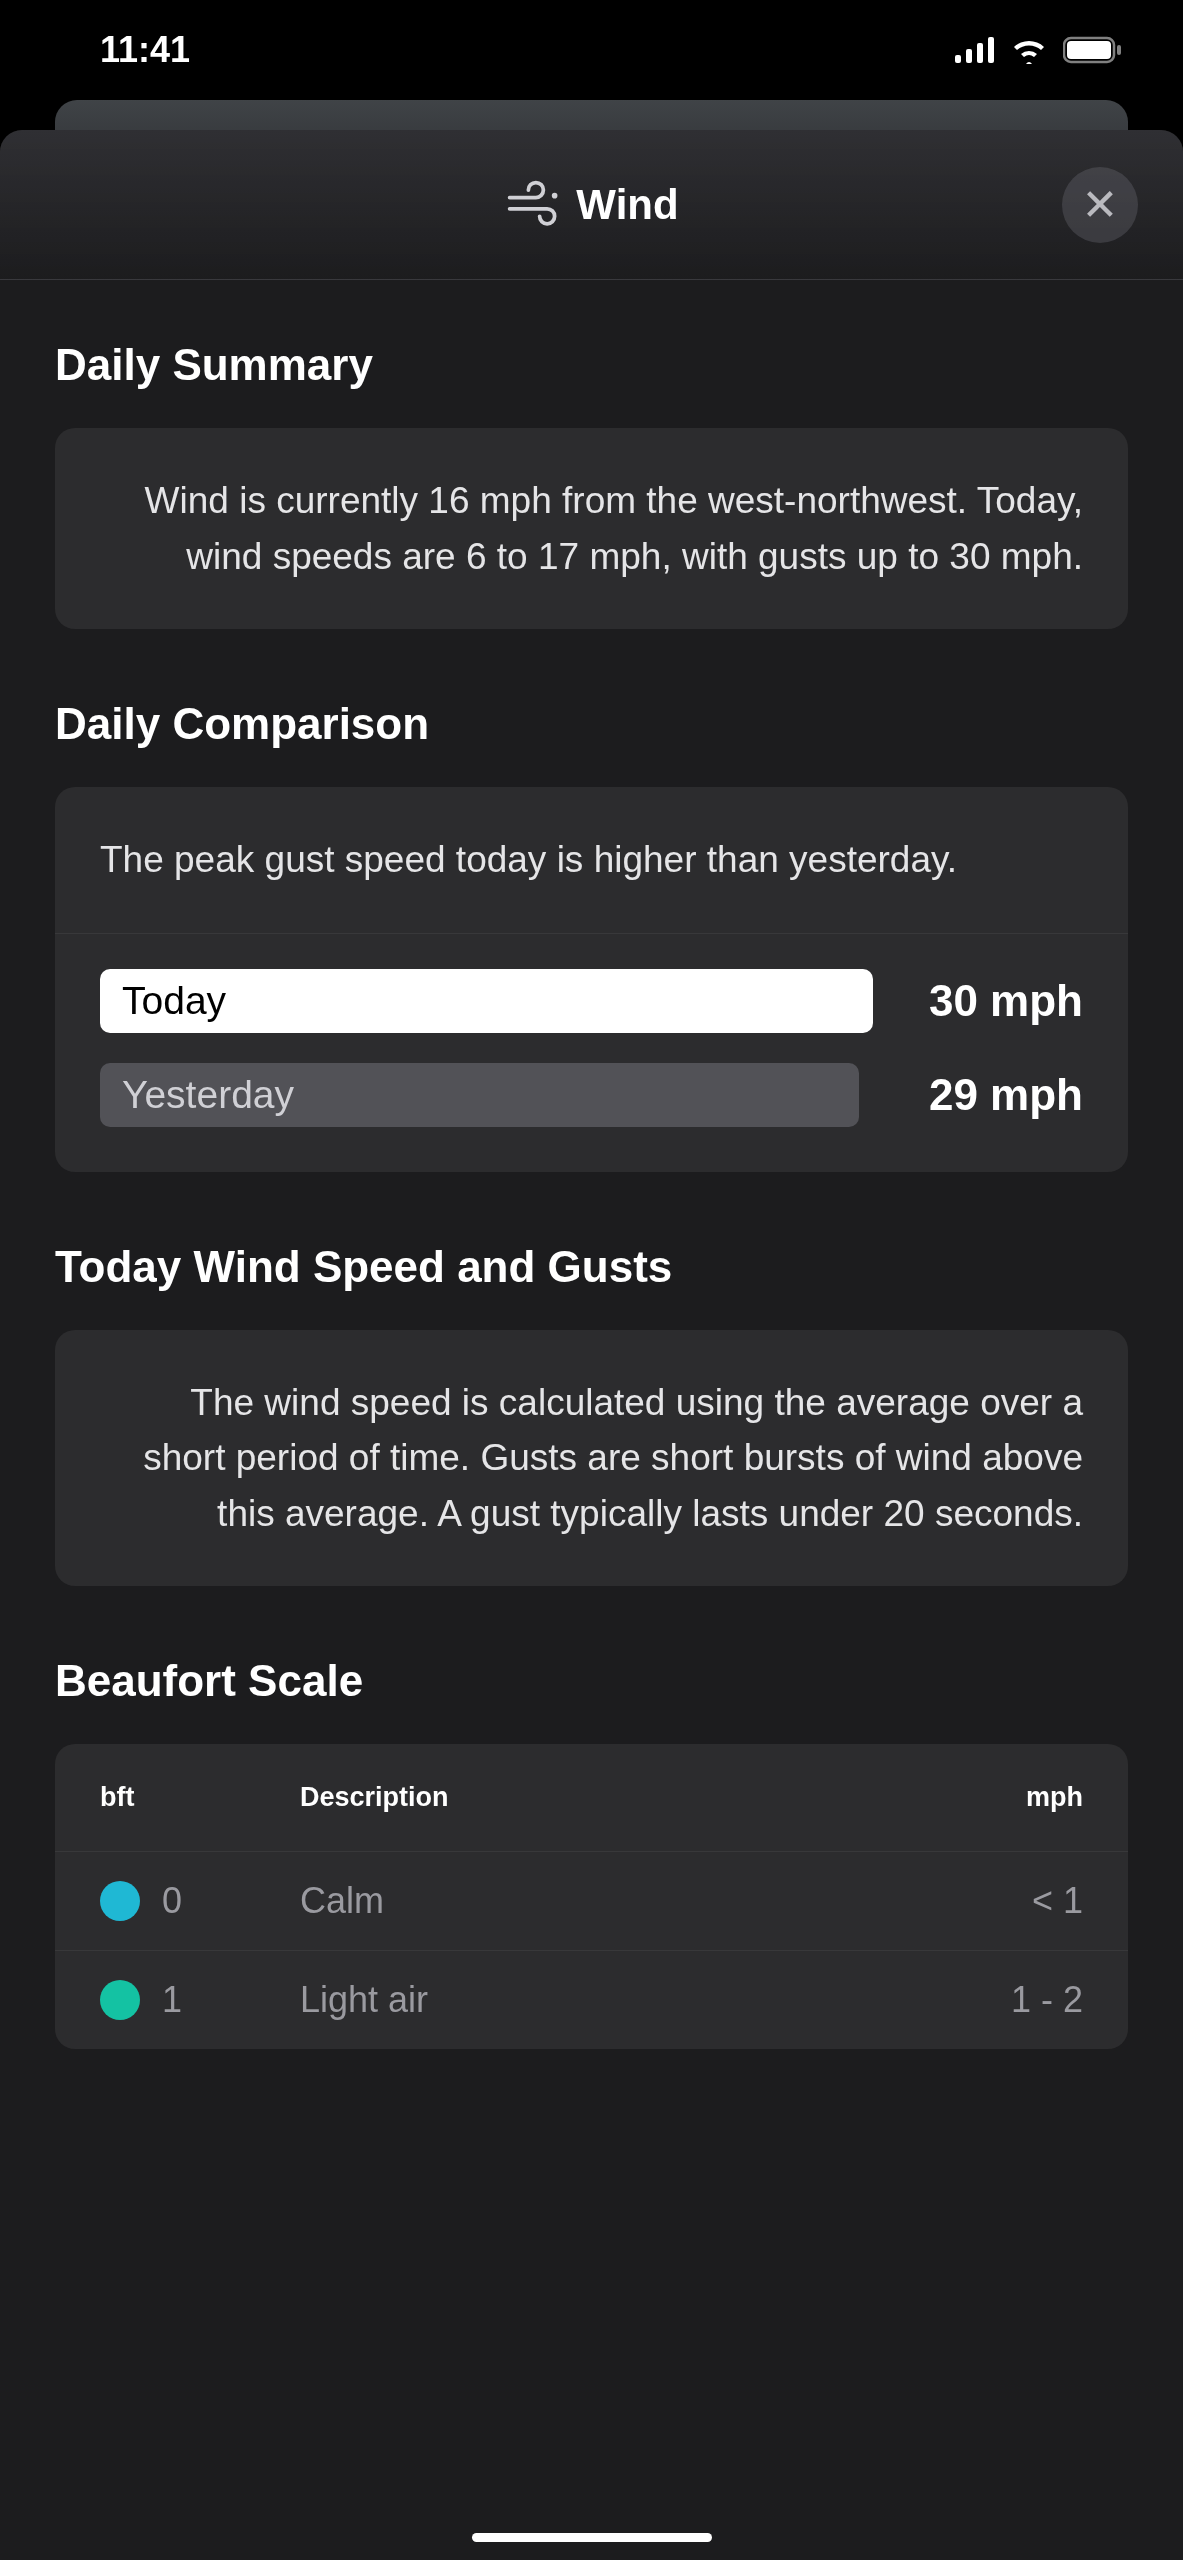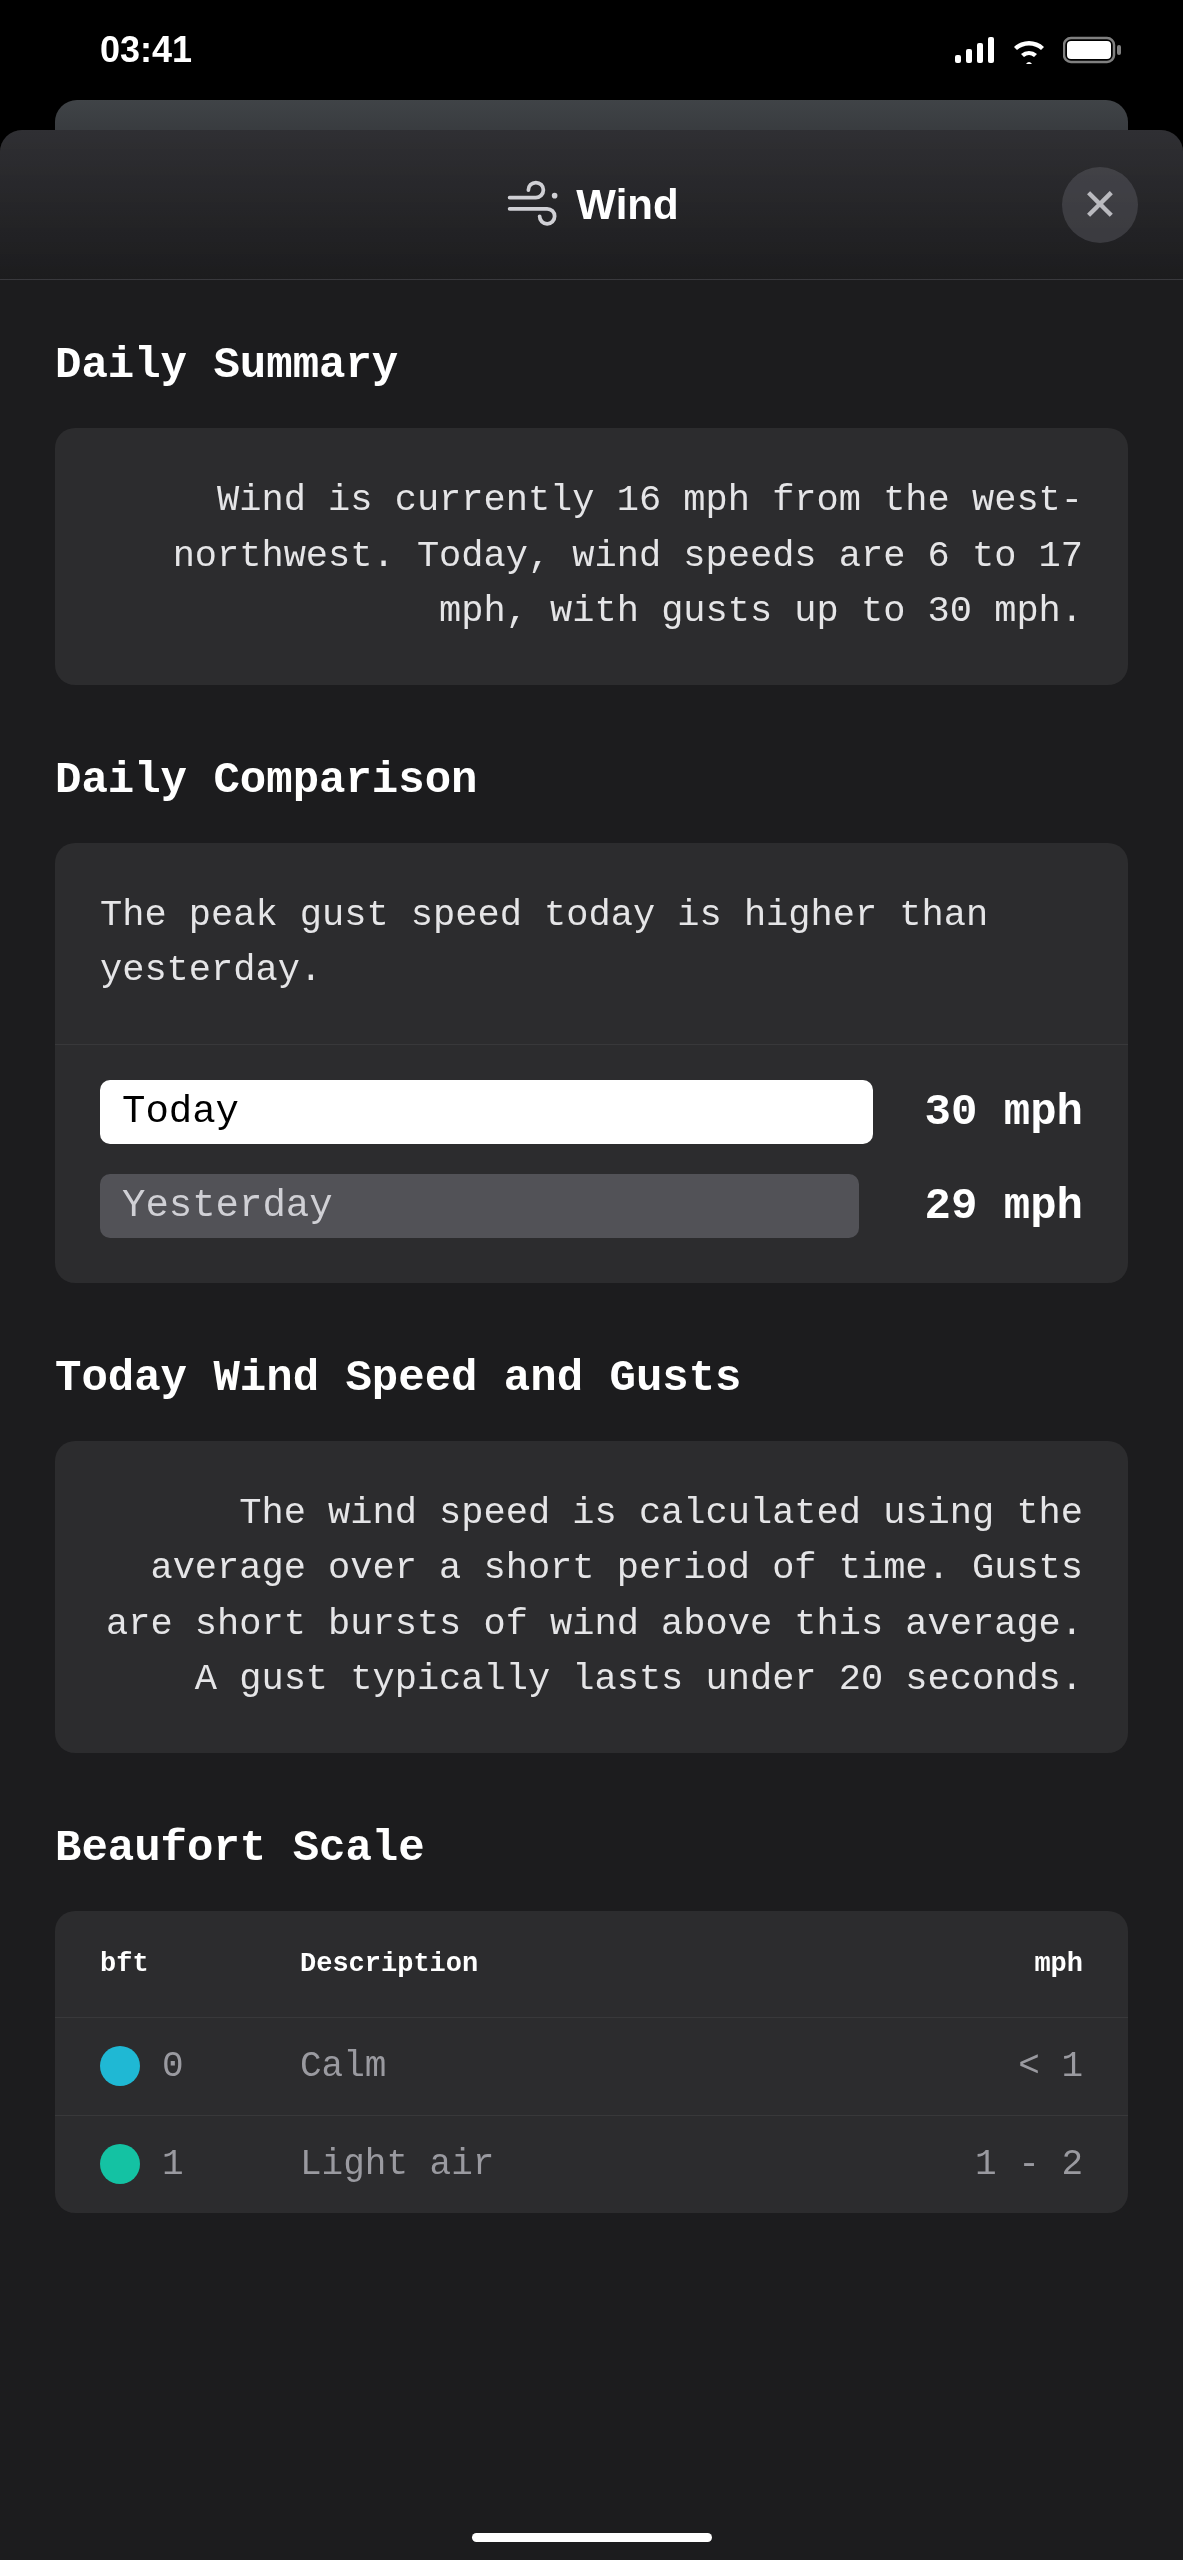--- a/index.html
+++ b/index.html
@@ -86,21 +86,20 @@
     cursor: pointer;
   }
   .close-x {
     font-size: 44px;
     color: rgba(200,200,205,0.9);
     font-weight: 300;
     line-height: 1;
   }
   .content {
     padding: 60px 55px 6px 55px;
-    font-family: Liberation Mono, monospace;
   }
   .section {
     margin-bottom: 70px;
   }
   .section-title {
     font-size: 44px;
     font-weight: 700;
     margin-bottom: 38px;
   }
   .card {
@@ -214,21 +213,21 @@
     width: 240px;
     height: 9px;
     background: #fff;
     border-radius: 5px;
   }
 </style>
 </head>
 <body>
 
 <div class="status-bar">
-  <div class="status-time">03:41</div>
+  <div class="status-time">11:41</div>
   <div class="status-icons">
     <svg class="signal-icon" width="40" height="26" viewBox="0 0 40 26">
       <rect x="0" y="18" width="6" height="8" rx="2"></rect>
       <rect x="11" y="12" width="6" height="14" rx="2"></rect>
       <rect x="22" y="6" width="6" height="20" rx="2"></rect>
       <rect x="33" y="0" width="6" height="26" rx="2"></rect>
     </svg>
     <svg class="wifi-icon" width="40" height="28" viewBox="0 0 40 28">
       <path d="M20 26 a3 3 0 1 0 0.01 0 M12 18 a12 12 0 0 1 16 0 l-3 3 a8 8 0 0 0 -10 0 z M5 11 a22 22 0 0 1 30 0 l-3 3 a18 18 0 0 0 -24 0 z" fill="#fff"></path>
     </svg>

